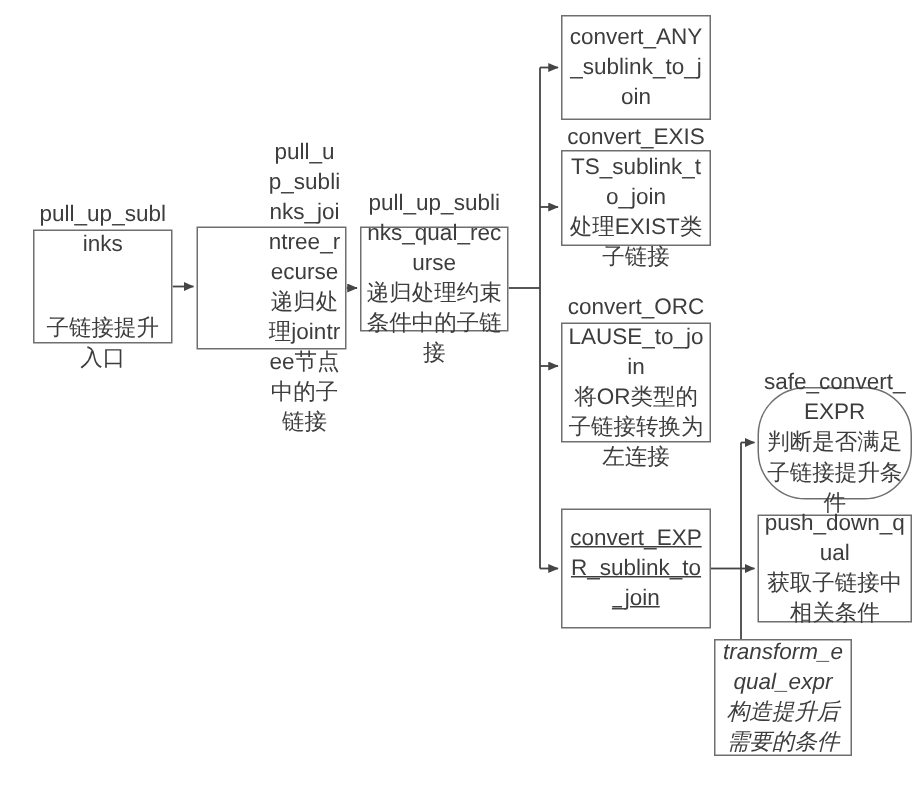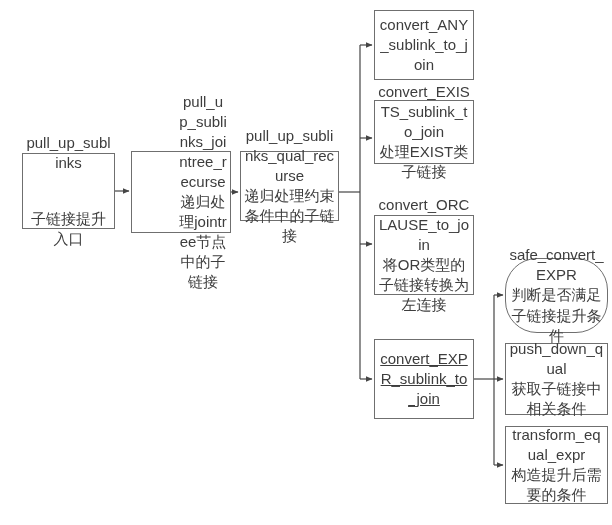--- a/index.html
+++ b/index.html
@@ -52,21 +52,21 @@
   #n1 { left: 131px; top: 151px; width: 100px; height: 82px; padding-left: 47px; }
   #n2 { left: 240px; top: 151px; width: 99px;  height: 70px; }
   
   #n3 { left: 374px; top: 10px;  width: 100px; height: 70px; }
   #n4 { left: 374px; top: 100px; width: 100px; height: 64px; }
   #n5 { left: 374px; top: 215px; width: 100px; height: 80px; }
   #n6 { left: 374px; top: 339px; width: 100px; height: 80px; text-decoration: underline; }
   
   #n7 { left: 505px; top: 258px; width: 103px; height: 75px; border-radius: 32px; }
   #n8 { left: 505px; top: 343px; width: 103px; height: 72px; }
-  #n9 { left: 505px; top: 426px; width: 103px; height: 78px; }
+  #n9 { left: 476px; top: 426px; width: 92px; height: 78px; font-style: italic; }
 </style>
 </head>
 <body>
 
 <div id="canvas">
 
   <svg id="edges-layer" viewBox="0 0 612 525" xmlns="http://www.w3.org/2000/svg">
     <defs>
       <marker id="arrow" markerWidth="7" markerHeight="7" refX="6.5" refY="3" orient="auto" markerUnits="userSpaceOnUse">
         <path d="M0,0 L7,3 L0,6 Z" fill="#454545"></path>

